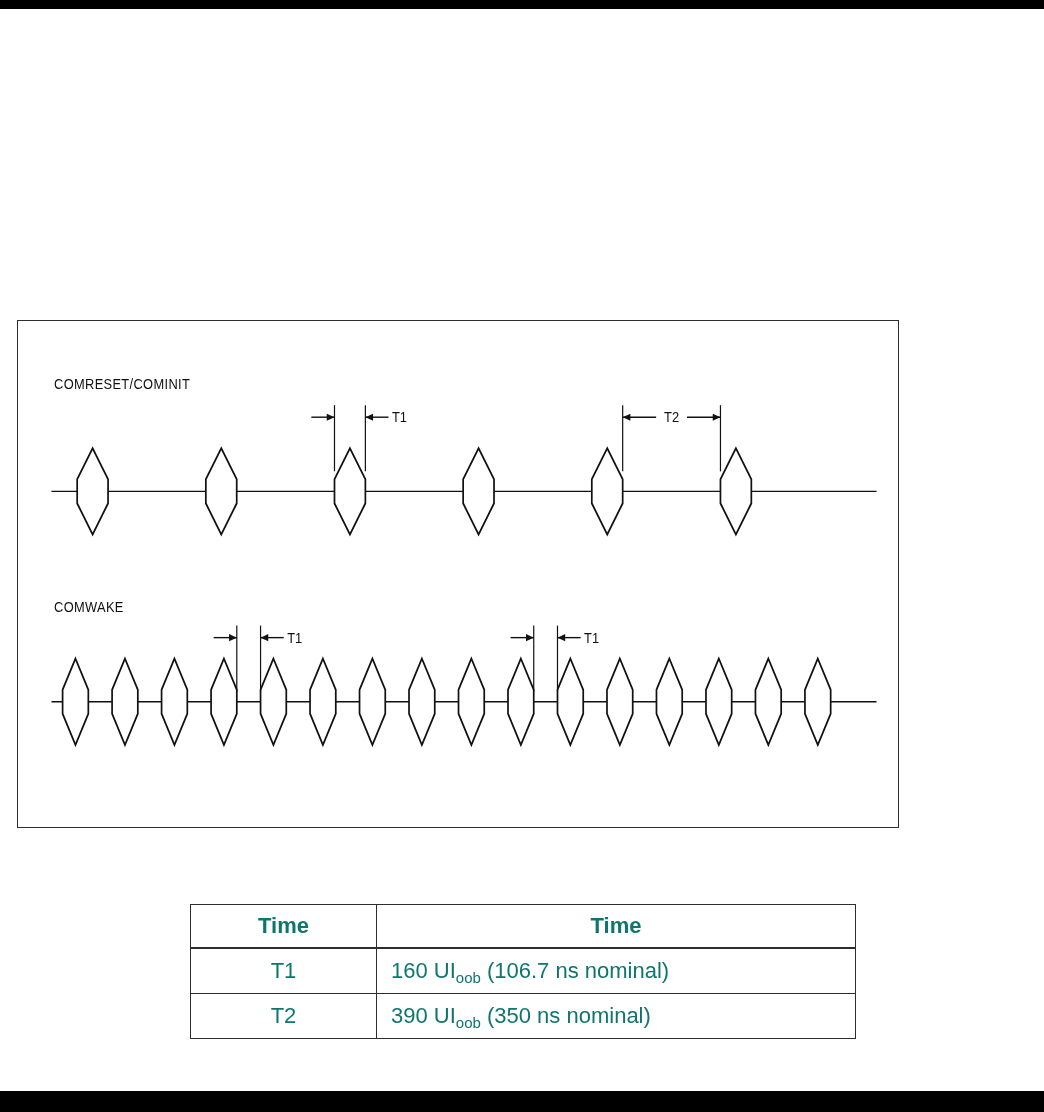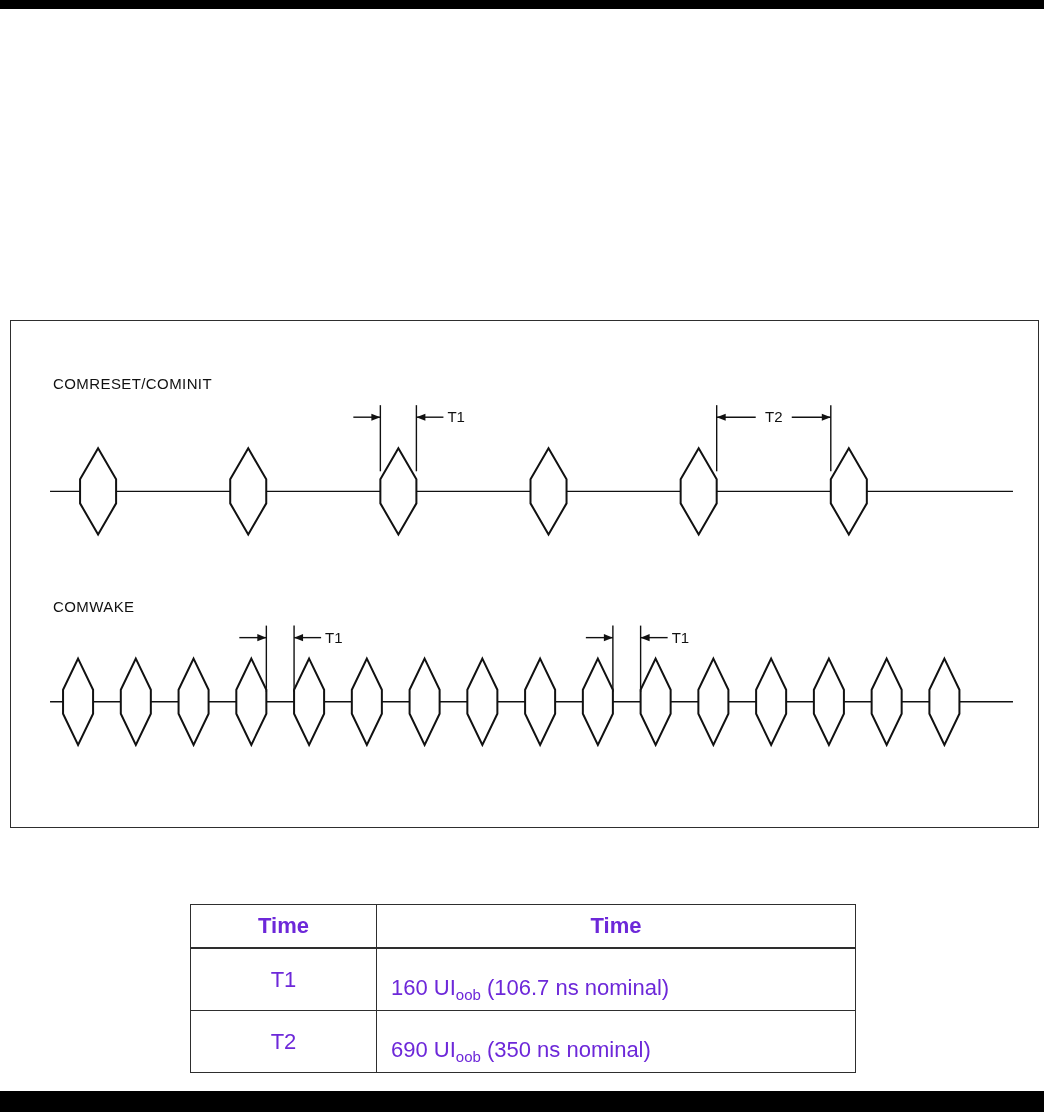--- a/index.html
+++ b/index.html
@@ -10,50 +10,50 @@
     font-family: "Liberation Sans", sans-serif;
     color: #1a1a1a;
     overflow: hidden;
   }
   .page-rule { position: absolute; left: 0; width: 1044px; background: #000000; }
   .page-rule.top    { top: 0; height: 9px; }
   .page-rule.bottom { top: 1091px; height: 21px; }
 
   .figure-box {
     position: absolute;
-    left: 10px; top: 320px;
-    width: 1029px; height: 508px;
+    left: 17px; top: 320px;
+    width: 882px; height: 508px;
     border: 1.5px solid #2e2e2e;
     background: #ffffff;
   }
   .figure-box svg { width: 100%; height: 100%; display: block; }
   svg text { font-family: "Liberation Sans", sans-serif; fill: #111111; }
 
   table.timing-table {
     position: absolute;
     left: 190px; top: 904px;
     border-collapse: collapse;
     background: #ffffff;
   }
   table.timing-table th, table.timing-table td {
     border: 1.5px solid #2e2e2e;
     font-size: 22px;
-    color: #6d28d9;
+    color: #0f766e;
     vertical-align: middle;
   }
   table.timing-table th {
     font-weight: 700;
     text-align: center;
     padding: 8px 6px;
     border-bottom-width: 2px;
   }
   th.col-time, td.cell-time { width: 186px; }
   th.col-value, td.cell-value { width: 479px; }
   td.cell-time  { text-align: center; padding: 9px 6px; }
-  td.cell-value { text-align: left; padding: 26px 6px 9px 14px; }
+  td.cell-value { text-align: left; padding: 9px 6px 9px 14px; }
   td.cell-value sub { font-size: 15px; line-height: 0; }
 </style>
 </head>
 <body>
 
 <div class="page-rule top"></div>
 
 <div class="figure-box">
   <svg viewBox="0 0 1026 505" preserveAspectRatio="none">
       <g>
@@ -132,18 +132,18 @@
       <th class="col-value">Time</th>
     </tr>
   </thead>
   <tbody>
     <tr>
       <td class="cell-time">T1</td>
       <td class="cell-value"><span>160 UI</span><sub>oob</sub><span> (106.7 ns nominal)</span></td>
     </tr>
     <tr>
       <td class="cell-time">T2</td>
-      <td class="cell-value"><span>690 UI</span><sub>oob</sub><span> (350 ns nominal)</span></td>
+      <td class="cell-value"><span>390 UI</span><sub>oob</sub><span> (350 ns nominal)</span></td>
     </tr>
   </tbody>
 </table>
 
 <div class="page-rule bottom"></div>
 
 </body></html>

